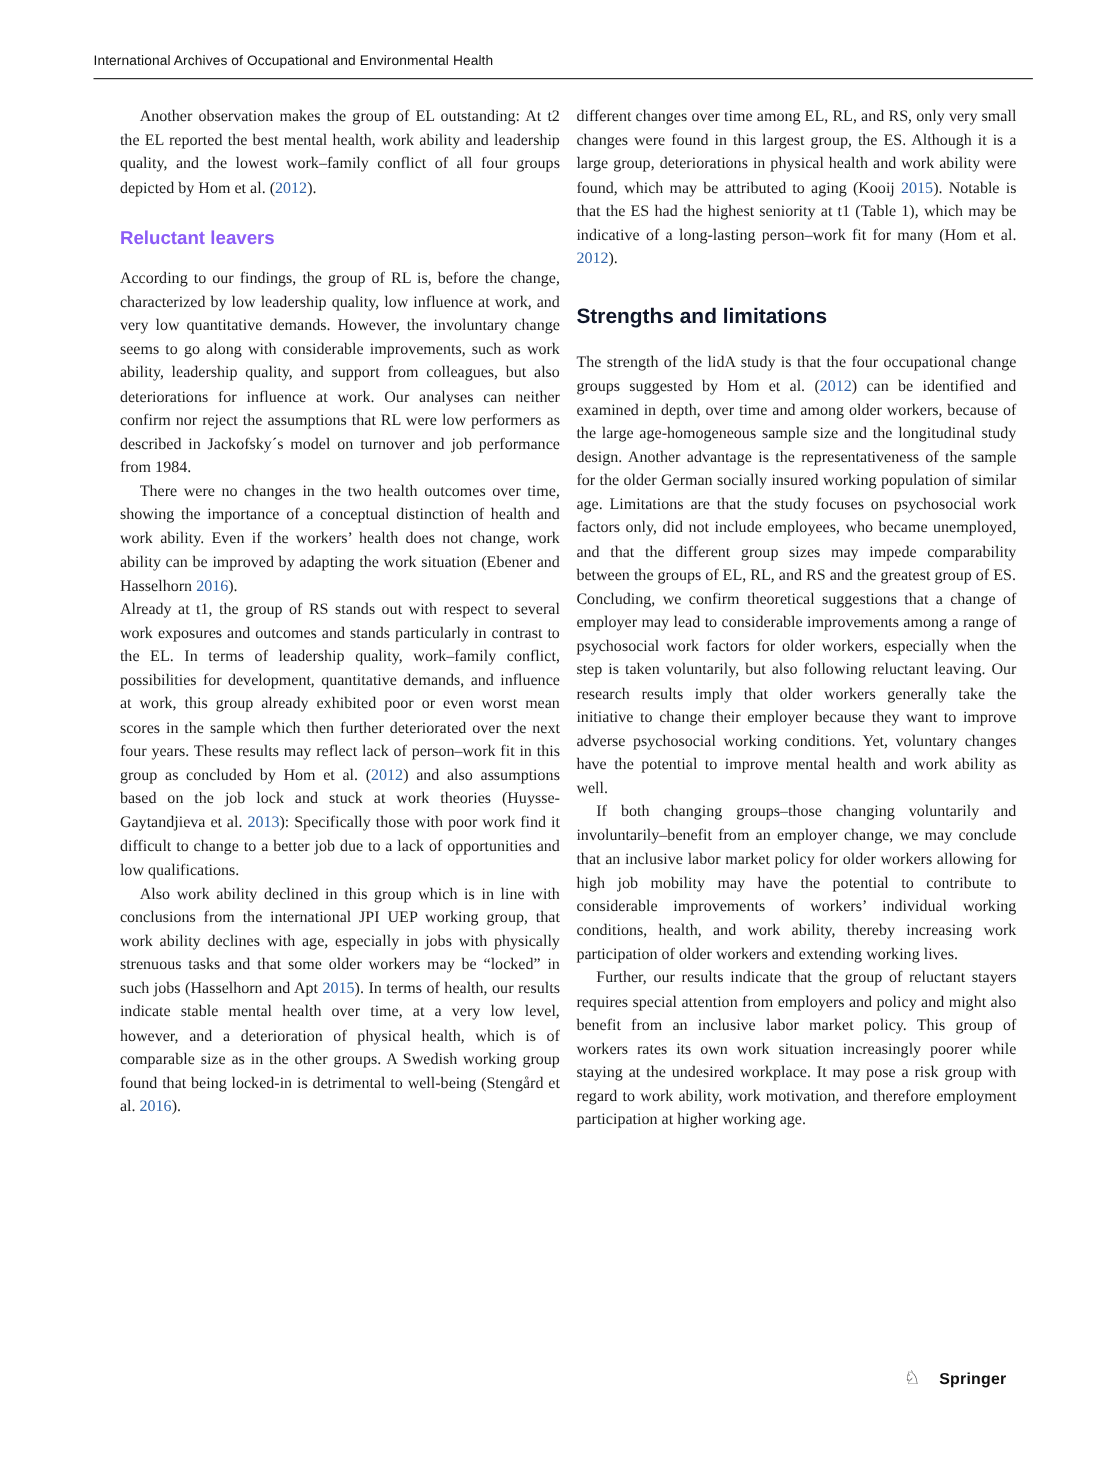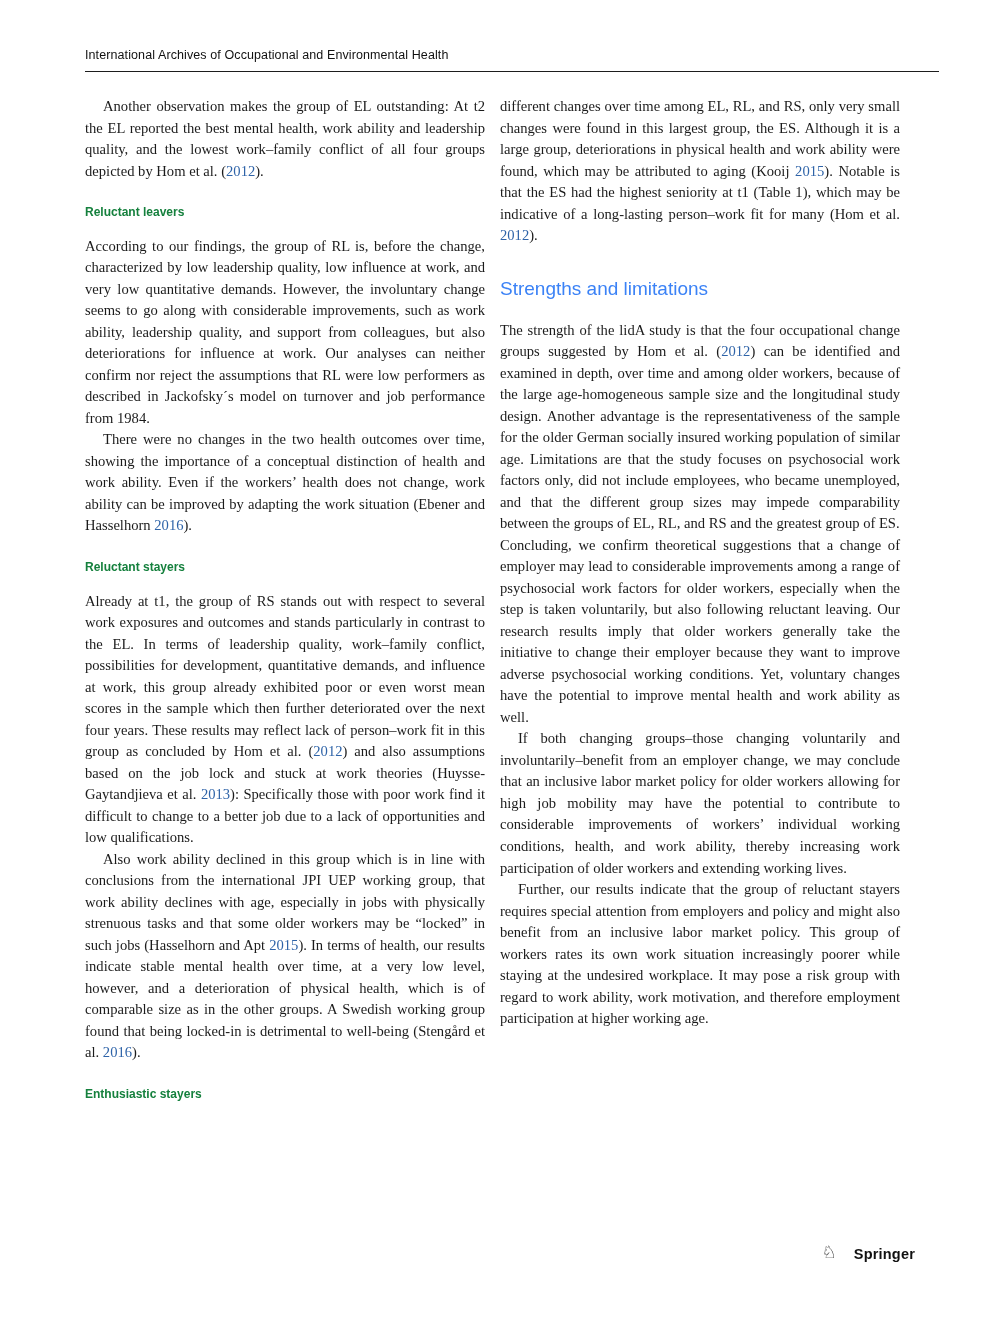--- a/index.html
+++ b/index.html
@@ -25,43 +25,44 @@
     padding-bottom: 9px;
   }
   .head-rule {
     border: none;
     border-top: 1.6px solid #1d1d1d;
     margin: 0 0 24px 0;
   }
   .columns {
     display: flex;
     gap: 15px;
+    margin-left: 24px;
   }
   .col {
     width: 400px;
     font-size: 14.6px;
     line-height: 1.475;
     text-align: justify;
     color: #1b1b1b;
   }
   p.para { margin: 0; }
   p.para.indent { text-indent: 18px; }
   .subsection-heading {
     font-family: "Liberation Sans", sans-serif;
     font-weight: bold;
-    font-size: 12px;
-    color: #15803d;
+    font-size: 17px;
+    color: #8b5cf6;
     text-align: left;
     margin: 22px 0 14px 0;
   }
   .section-heading {
     font-family: "Liberation Sans", sans-serif;
-    font-weight: normal;
+    font-weight: bold;
     font-size: 19px;
-    color: #3b82f6;
+    color: #0f172a;
     text-align: left;
     margin: 28px 0 17px 0;
   }
   a.cite {
     color: var(--link-color, #2e63a8);
     text-decoration: none;
     cursor: pointer;
   }
   .page-footer {
     position: absolute;
@@ -94,24 +95,22 @@
     <div class="running-head">International Archives of Occupational and Environmental Health</div>
     <hr class="head-rule">
   </header>
 
   <main class="columns">
     <section class="col" id="col-left">
         <p class="para indent"><span>Another observation makes the group of EL outstanding: At t2 the EL reported the best mental health, work ability and leadership quality, and the lowest work–family conflict of all four groups depicted by Hom et al. (</span><a class="cite" href="#">2012</a><span>).</span></p>
         <div class="subsection-heading">Reluctant leavers</div>
         <p class="para"><span>According to our findings, the group of RL is, before the change, characterized by low leadership quality, low influence at work, and very low quantitative demands. However, the involuntary change seems to go along with considerable improvements, such as work ability, leadership quality, and support from colleagues, but also deteriorations for influence at work. Our analyses can neither confirm nor reject the assumptions that RL were low performers as described in Jackofsky´s model on turnover and job performance from 1984.</span></p>
         <p class="para indent"><span>There were no changes in the two health outcomes over time, showing the importance of a conceptual distinction of health and work ability. Even if the workers’ health does not change, work ability can be improved by adapting the work situation (Ebener and Hasselhorn </span><a class="cite" href="#">2016</a><span>).</span></p>
-        <div class="subsection-heading">Reluctant stayers</div>
         <p class="para"><span>Already at t1, the group of RS stands out with respect to several work exposures and outcomes and stands particularly in contrast to the EL. In terms of leadership quality, work–family conflict, possibilities for development, quantitative demands, and influence at work, this group already exhibited poor or even worst mean scores in the sample which then further deteriorated over the next four years. These results may reflect lack of person–work fit in this group as concluded by Hom et al. (</span><a class="cite" href="#">2012</a><span>) and also assumptions based on the job lock and stuck at work theories (Huysse-Gaytandjieva et al. </span><a class="cite" href="#">2013</a><span>): Specifically those with poor work find it difficult to change to a better job due to a lack of opportunities and low qualifications.</span></p>
         <p class="para indent"><span>Also work ability declined in this group which is in line with conclusions from the international JPI UEP working group, that work ability declines with age, especially in jobs with physically strenuous tasks and that some older workers may be “locked” in such jobs (Hasselhorn and Apt </span><a class="cite" href="#">2015</a><span>). In terms of health, our results indicate stable mental health over time, at a very low level, however, and a deterioration of physical health, which is of comparable size as in the other groups. A Swedish working group found that being locked-in is detrimental to well-being (Stengård et al. </span><a class="cite" href="#">2016</a><span>).</span></p>
-        <div class="subsection-heading">Enthusiastic stayers</div>
       </section>
     <section class="col" id="col-right">
         <p class="para"><span>different changes over time among EL, RL, and RS, only very small changes were found in this largest group, the ES. Although it is a large group, deteriorations in physical health and work ability were found, which may be attributed to aging (Kooij </span><a class="cite" href="#">2015</a><span>). Notable is that the ES had the highest seniority at t1 (Table 1), which may be indicative of a long-lasting person–work fit for many (Hom et al. </span><a class="cite" href="#">2012</a><span>).</span></p>
         <div class="section-heading">Strengths and limitations</div>
         <p class="para"><span>The strength of the lidA study is that the four occupational change groups suggested by Hom et al. (</span><a class="cite" href="#">2012</a><span>) can be identified and examined in depth, over time and among older workers, because of the large age-homogeneous sample size and the longitudinal study design. Another advantage is the representativeness of the sample for the older German socially insured working population of similar age. Limitations are that the study focuses on psychosocial work factors only, did not include employees, who became unemployed, and that the different group sizes may impede comparability between the groups of EL, RL, and RS and the greatest group of ES.</span></p>
         <p class="para"><span>Concluding, we confirm theoretical suggestions that a change of employer may lead to considerable improvements among a range of psychosocial work factors for older workers, especially when the step is taken voluntarily, but also following reluctant leaving. Our research results imply that older workers generally take the initiative to change their employer because they want to improve adverse psychosocial working conditions. Yet, voluntary changes have the potential to improve mental health and work ability as well.</span></p>
         <p class="para indent"><span>If both changing groups–those changing voluntarily and involuntarily–benefit from an employer change, we may conclude that an inclusive labor market policy for older workers allowing for high job mobility may have the potential to contribute to considerable improvements of workers’ individual working conditions, health, and work ability, thereby increasing work participation of older workers and extending working lives.</span></p>
         <p class="para indent"><span>Further, our results indicate that the group of reluctant stayers requires special attention from employers and policy and might also benefit from an inclusive labor market policy. This group of workers rates its own work situation increasingly poorer while staying at the undesired workplace. It may pose a risk group with regard to work ability, work motivation, and therefore employment participation at higher working age.</span></p>
       </section>
   </main>

